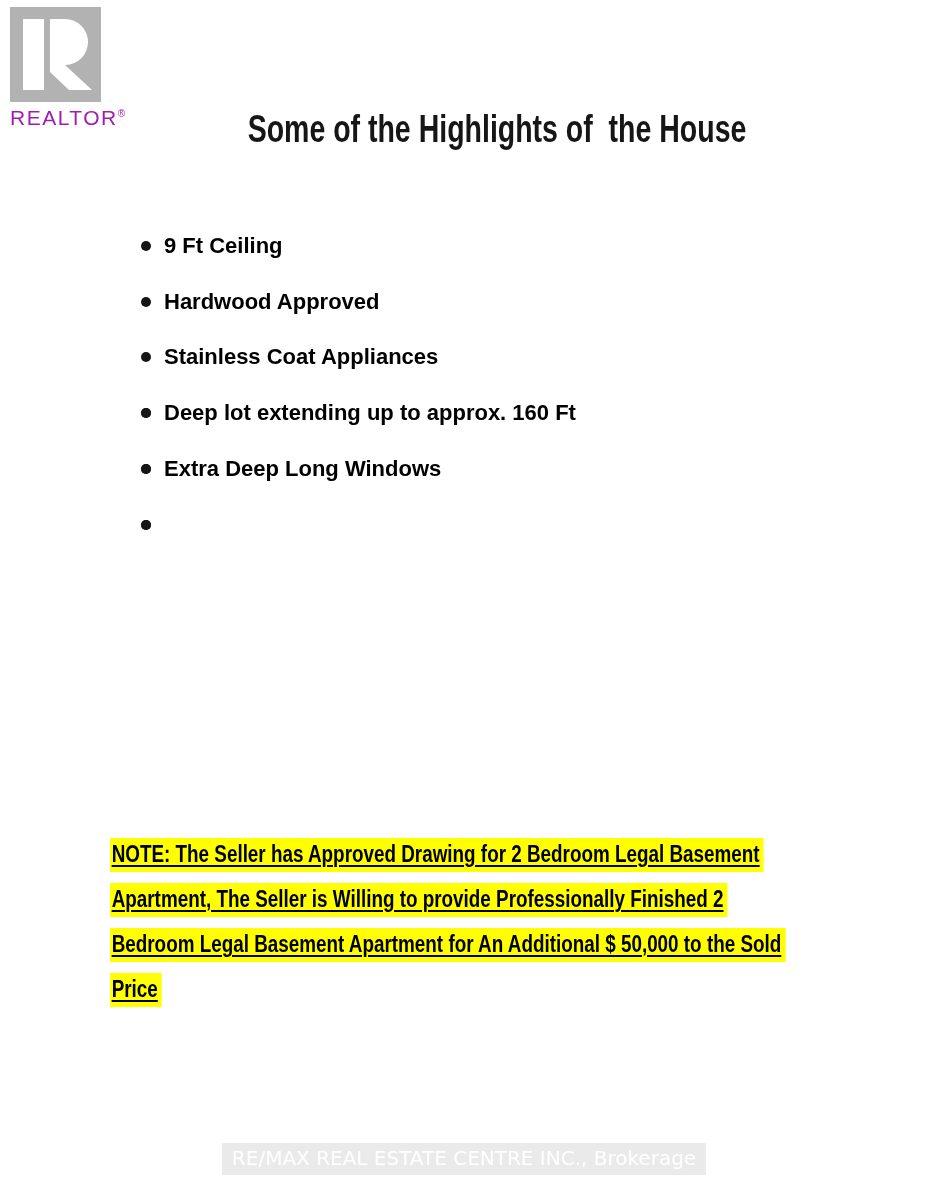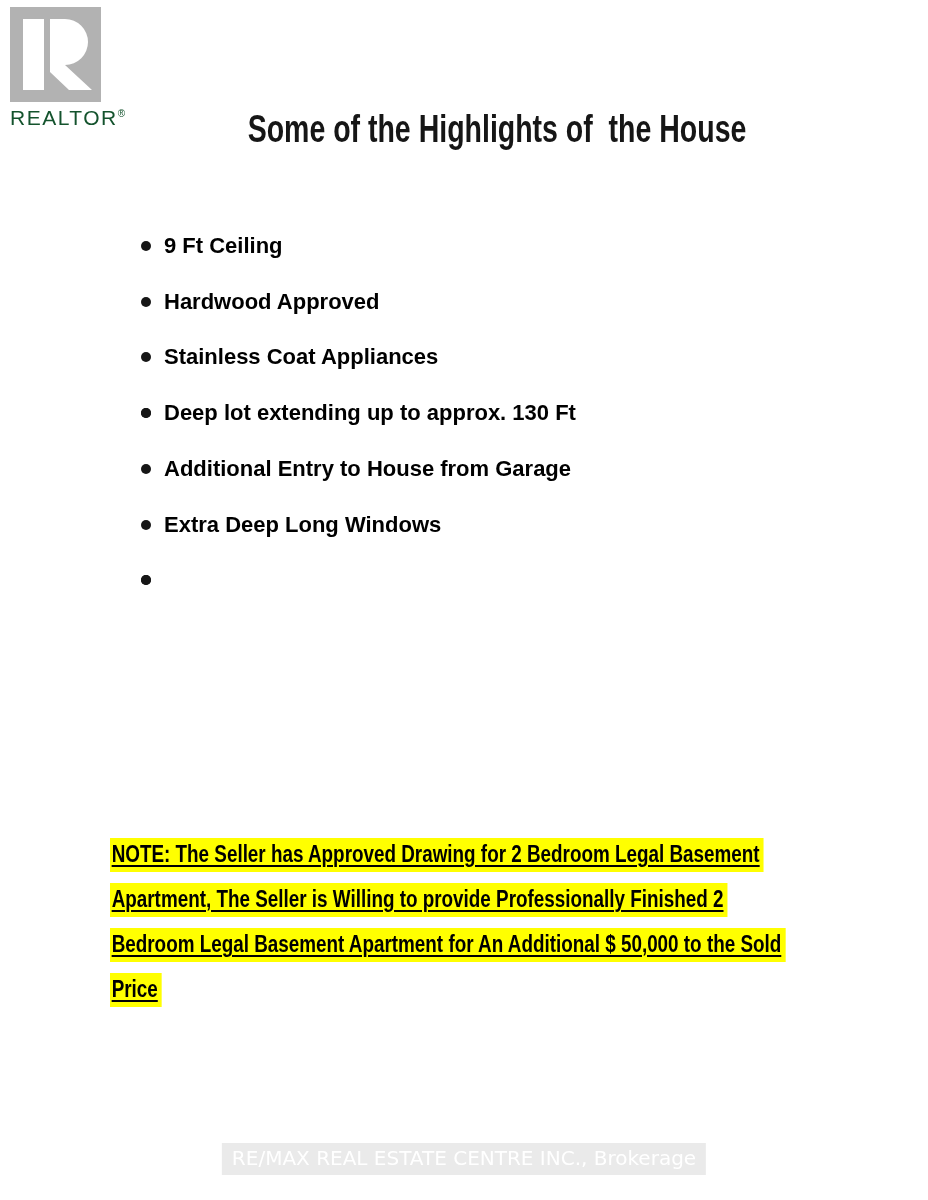--- a/index.html
+++ b/index.html
@@ -12,21 +12,21 @@
     font-family: "Liberation Sans", sans-serif;
   }
 
   
   .logo { position: absolute; left: 10px; top: 7px; width: 130px; }
   .logo svg { display: block; width: 91px; height: 95px; }
   .logo-text {
     margin-top: 4px;
     font-size: 21px;
     letter-spacing: 1.5px;
-    color: #14532d;
+    color: #a21caf;
     white-space: nowrap;
   }
   .logo-text sup { font-size: 10px; letter-spacing: 0; }
 
   
   .title {
     position: absolute;
     left: 110px;
     top: 108px;
     width: 774px;
@@ -117,22 +117,22 @@
     <div class="logo-text"><span>REALTOR</span><sup>®</sup></div>
   </div>
 
   <h1 class="title">Some of the Highlights of  the House</h1>
 
   <ul class="highlights">
     <li><span class="bullet-dot"></span><span>9 Ft Ceiling</span></li>
     <li><span class="bullet-dot"></span><span>Hardwood Approved</span></li>
     <li><span class="bullet-dot"></span><span>Stainless Coat Appliances</span></li>
     <li><span class="bullet-dot"></span></li>
-    <li><span class="bullet-dot"></span><span>Deep lot extending up to approx. 130 Ft</span></li>
-    <li><span class="bullet-dot"></span><span>Additional Entry to House from Garage</span></li>
+    <li><span class="bullet-dot"></span><span>Deep lot extending up to approx. 160 Ft</span></li>
+    <li><span class="bullet-dot"></span></li>
     <li><span class="bullet-dot"></span><span>Extra Deep Long Windows</span></li>
     <li><span class="bullet-dot"></span></li>
     <li><span class="bullet-dot"></span></li>
   </ul>
 
   <div class="note">
     <div class="note-line"><span>NOTE: The Seller has Approved Drawing for 2 Bedroom Legal Basement</span></div>
     <div class="note-line"><span>Apartment, The Seller is Willing to provide Professionally Finished 2</span></div>
     <div class="note-line"><span>Bedroom Legal Basement Apartment for An Additional $ 50,000 to the Sold</span></div>
     <div class="note-line"><span>Price</span></div>

